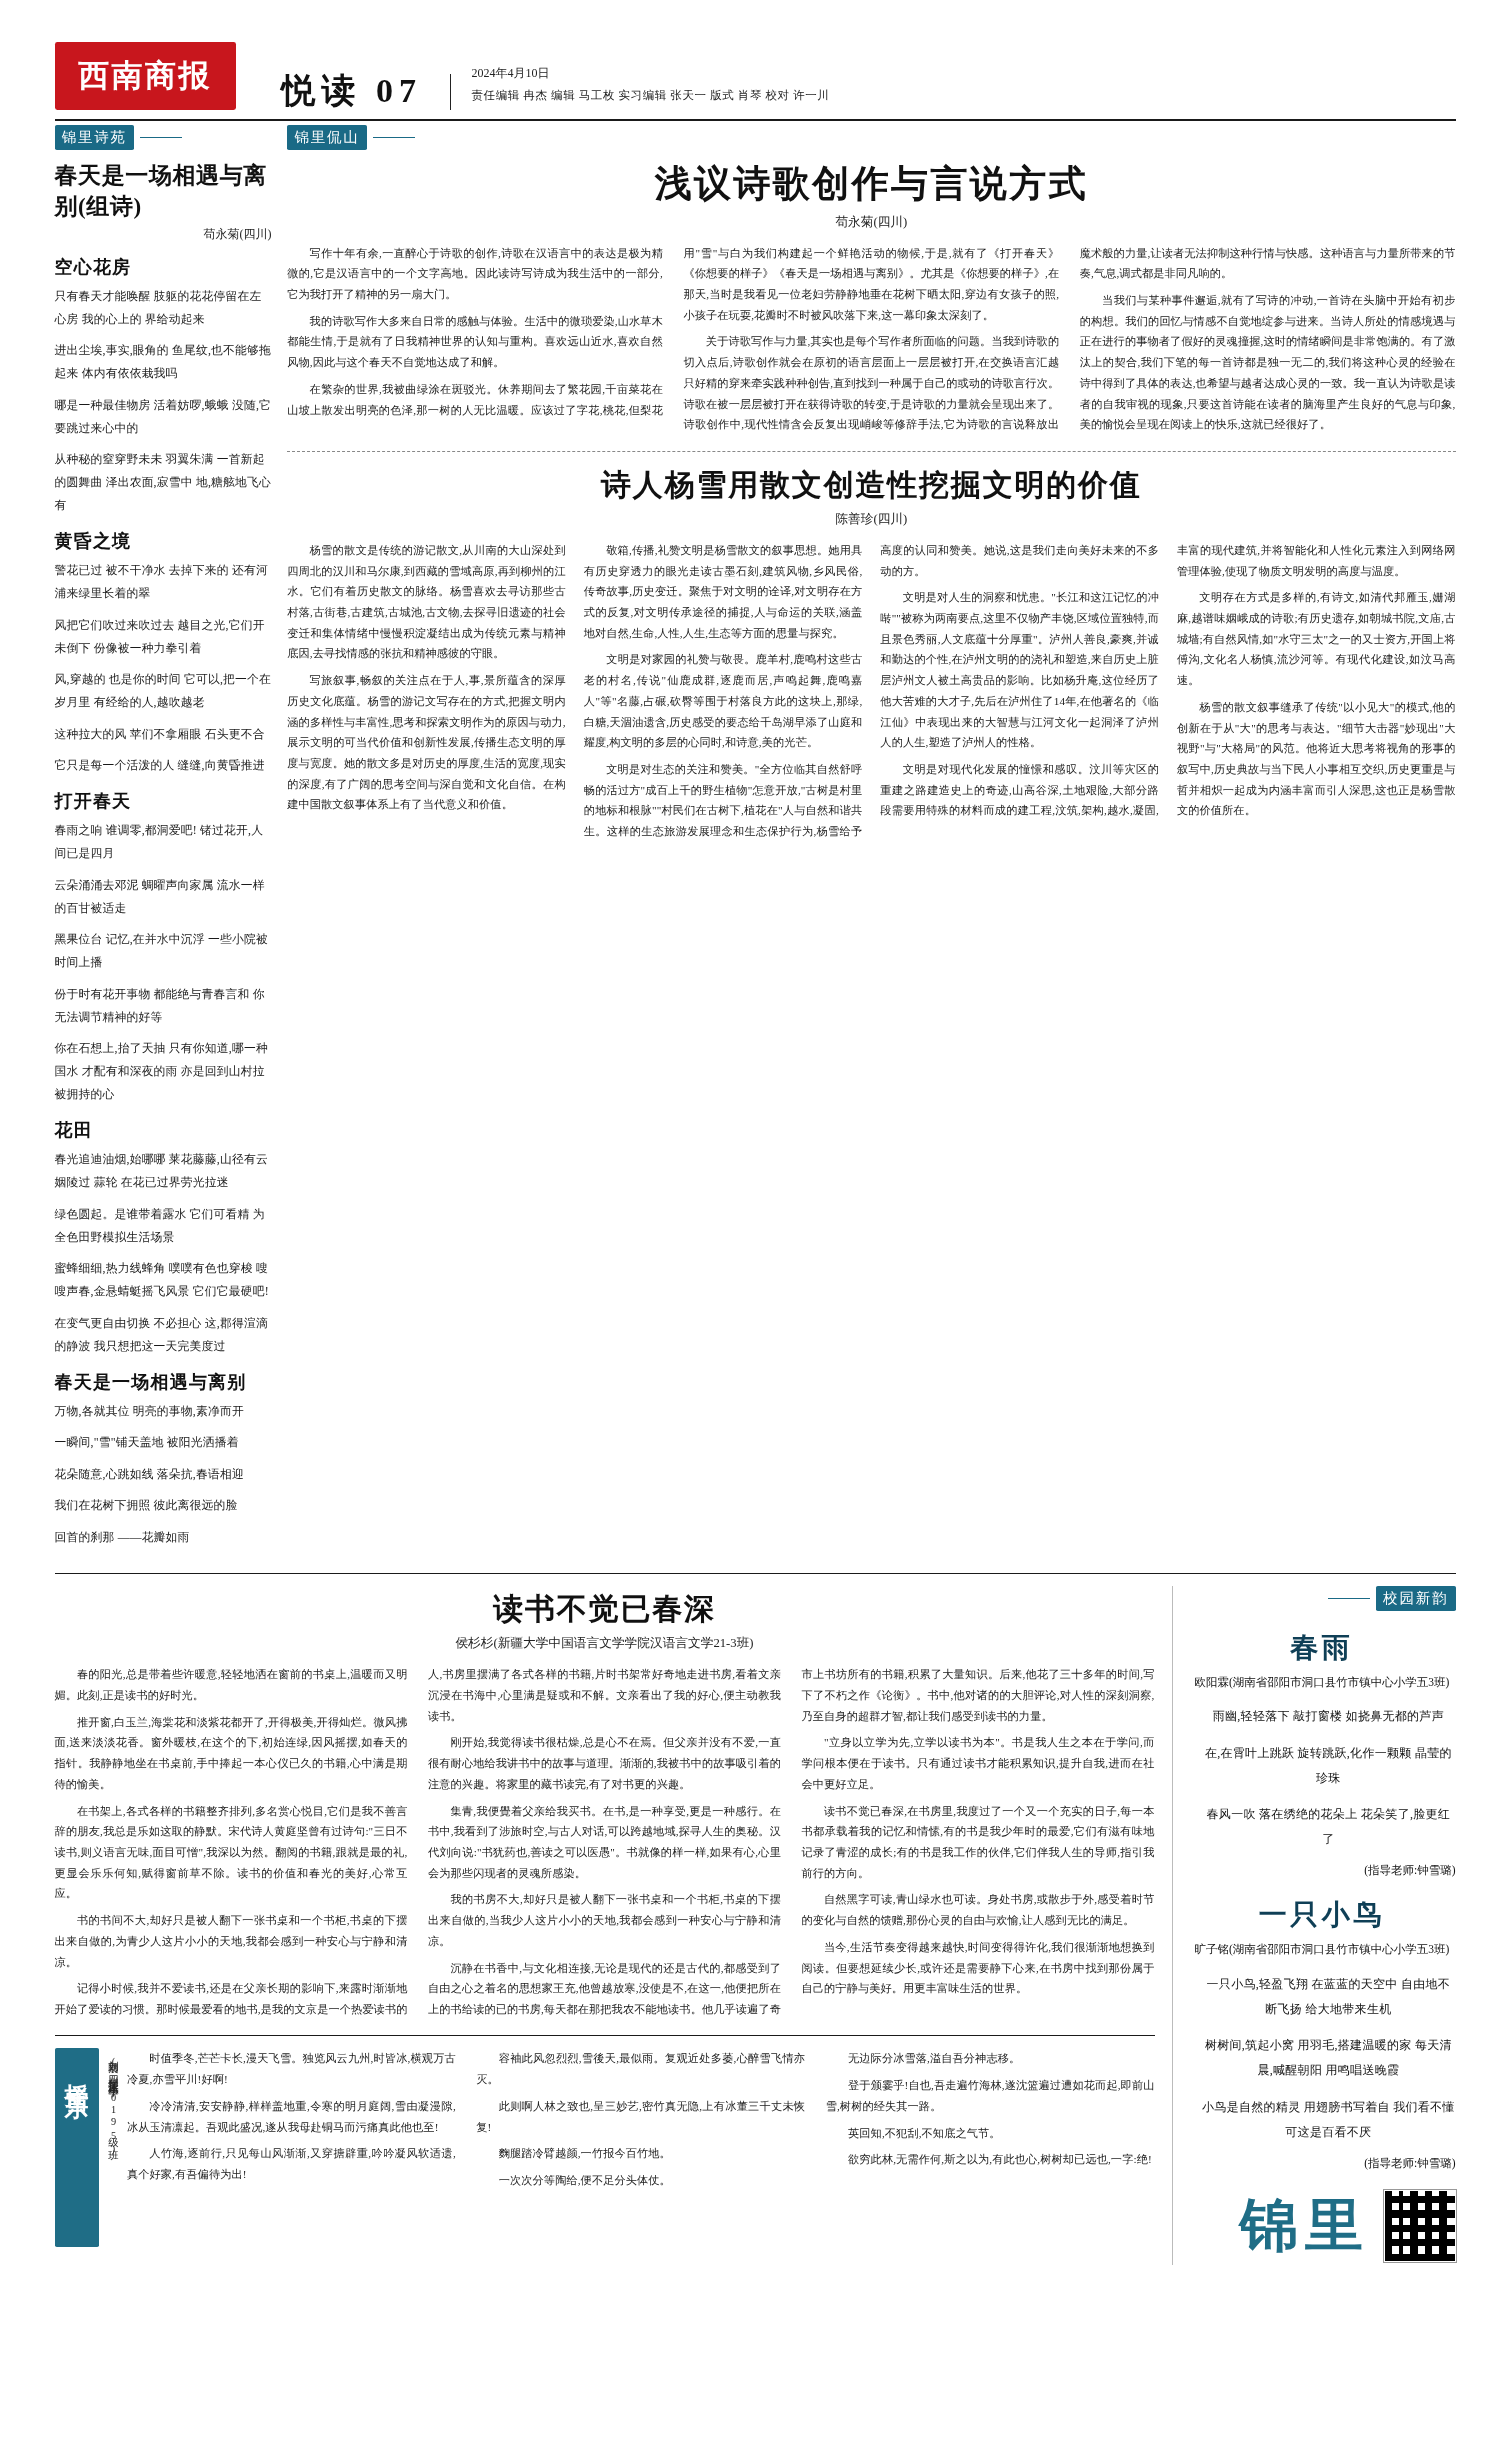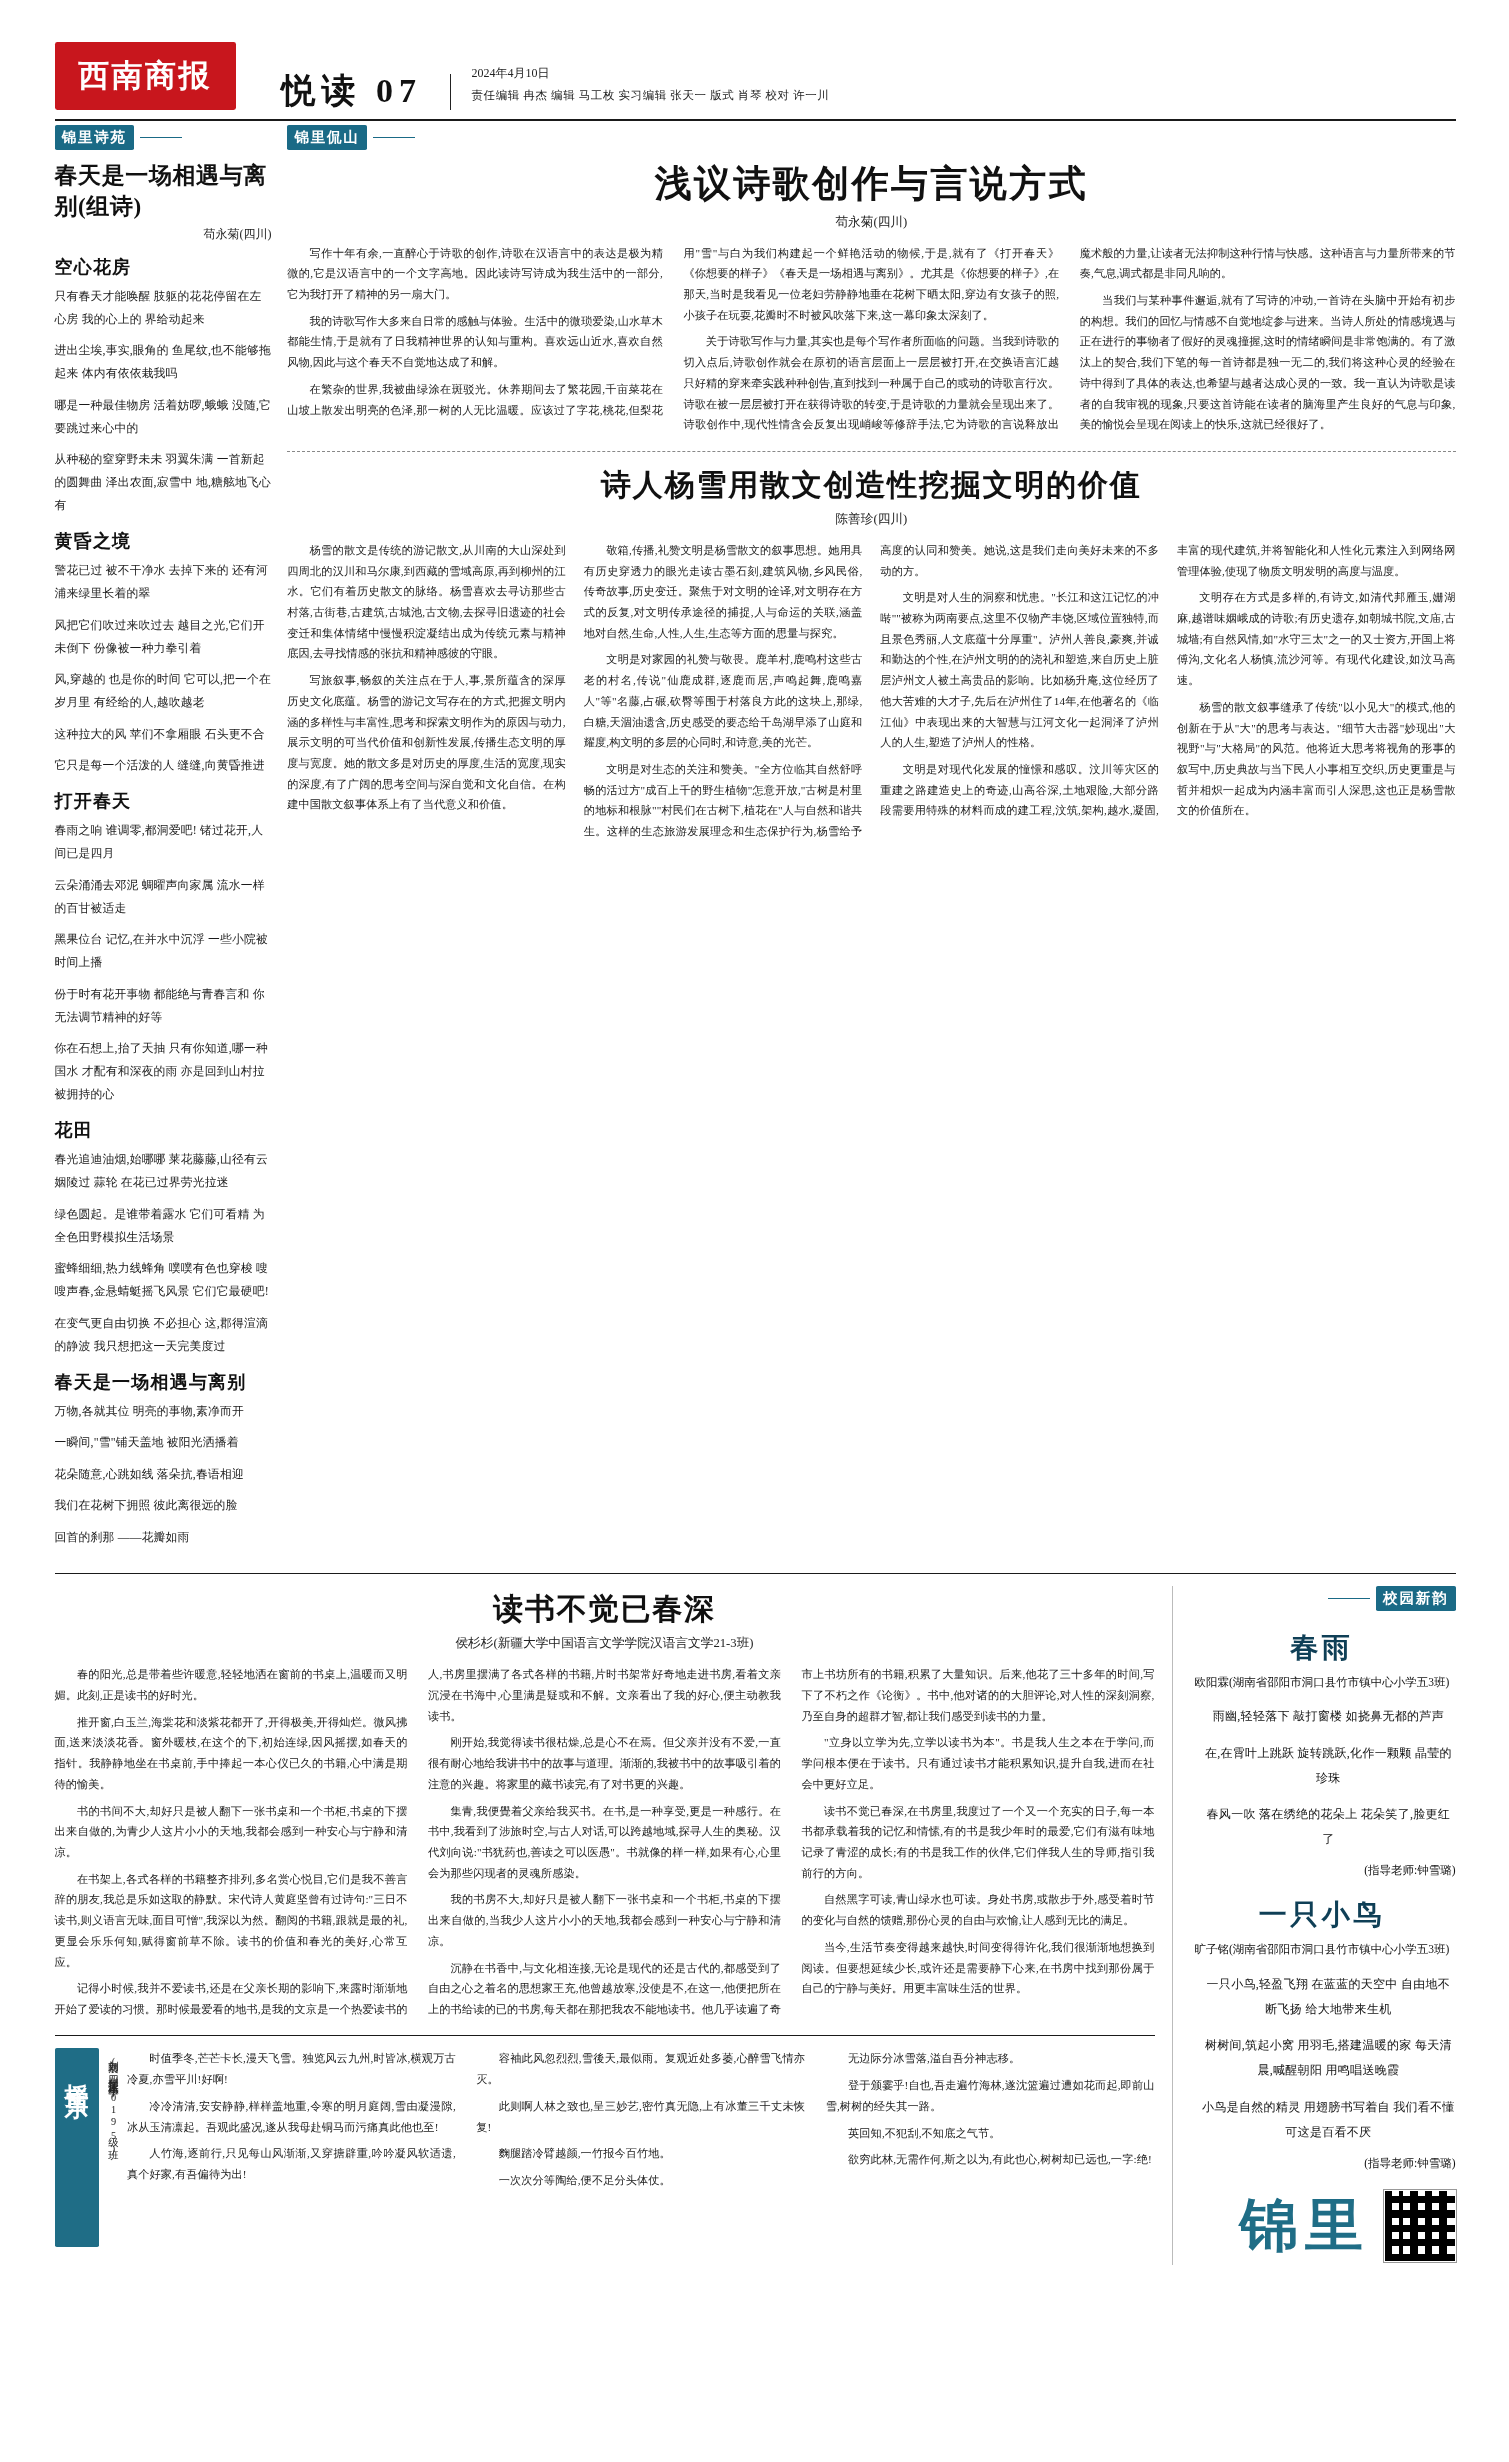--- a/index.html
+++ b/index.html
@@ -63,21 +63,21 @@
   }
   .mast-meta .date { font-size: 12px; }
   .mast-meta .credits { font-size: 11.5px; letter-spacing: 0.6px; }
 
   
   .sec-label {
     display: inline-flex;
     align-items: center;
     gap: 6px;
     font-size: 15.7px;
-    font-weight: bold;
+    font-weight: normal;
     letter-spacing: 1.8px;
     color: #1a5a7a;
     font-family: "Liberation Serif", serif;
   }
   .sec-label .tag {
     background: #1a6a86;
     color: #fff;
     padding: 3px 7.2px;
     border-radius: 1.8px;
     font-size: 14.5px;
@@ -425,22 +425,22 @@
 
     <hr class="solid-sep">
 
     <div class="bottom-area">
       <div class="bottom-main">
         <div class="art-title-mid">读书不觉已春深</div>
         <div class="art-author">侯杉杉(新疆大学中国语言文学学院汉语言文学21-3班)</div>
         <div class="cols-3 body-text">
           <p>春的阳光,总是带着些许暖意,轻轻地洒在窗前的书桌上,温暖而又明媚。此刻,正是读书的好时光。</p>
           <p>推开窗,白玉兰,海棠花和淡紫花都开了,开得极美,开得灿烂。微风拂面,送来淡淡花香。窗外暖枝,在这个的下,初始连绿,因风摇摆,如春天的指针。我静静地坐在书桌前,手中捧起一本心仪已久的书籍,心中满是期待的愉美。</p>
+          <p>在书架上,各式各样的书籍整齐排列,多名赏心悦目,它们是我不善言辞的朋友,我总是乐如这取的静默。宋代诗人黄庭坚曾有过诗句:"三日不读书,则义语言无味,面目可憎",我深以为然。翻阅的书籍,跟就是最的礼,更显会乐乐何知,赋得窗前草不除。读书的价值和春光的美好,心常互应。</p>
           <p>书的书间不大,却好只是被人翻下一张书桌和一个书柜,书桌的下摆出来自做的,为青少人这片小小的天地,我都会感到一种安心与宁静和清凉。</p>
-          <p>在书架上,各式各样的书籍整齐排列,多名赏心悦目,它们是我不善言辞的朋友,我总是乐如这取的静默。宋代诗人黄庭坚曾有过诗句:"三日不读书,则义语言无味,面目可憎",我深以为然。翻阅的书籍,跟就是最的礼,更显会乐乐何知,赋得窗前草不除。读书的价值和春光的美好,心常互应。</p>
           <p>记得小时候,我并不爱读书,还是在父亲长期的影响下,来露时渐渐地开始了爱读的习惯。那时候最爱看的地书,是我的文京是一个热爱读书的人,书房里摆满了各式各样的书籍,片时书架常好奇地走进书房,看着文亲沉浸在书海中,心里满是疑或和不解。文亲看出了我的好心,便主动教我读书。</p>
           <p>刚开始,我觉得读书很枯燥,总是心不在焉。但父亲并没有不爱,一直很有耐心地给我讲书中的故事与道理。渐渐的,我被书中的故事吸引着的注意的兴趣。将家里的藏书读完,有了对书更的兴趣。</p>
           <p>集青,我便覺着父亲给我买书。在书,是一种享受,更是一种感行。在书中,我看到了涉旅时空,与古人对话,可以跨越地域,探寻人生的奥秘。汉代刘向说:"书犹药也,善读之可以医愚"。书就像的样一样,如果有心,心里会为那些闪现者的灵魂所感染。</p>
           <p>我的书房不大,却好只是被人翻下一张书桌和一个书柜,书桌的下摆出来自做的,当我少人这片小小的天地,我都会感到一种安心与宁静和清凉。</p>
           <p>沉静在书香中,与文化相连接,无论是现代的还是古代的,都感受到了自由之心之着名的思想家王充,他曾越放寒,没使是不,在这一,他便把所在上的书给读的已的书房,每天都在那把我农不能地读书。他几乎读遍了奇市上书坊所有的书籍,积累了大量知识。后来,他花了三十多年的时间,写下了不朽之作《论衡》。书中,他对诸的的大胆评论,对人性的深刻洞察,乃至自身的超群才智,都让我们感受到读书的力量。</p>
           <p>"立身以立学为先,立学以读书为本"。书是我人生之本在于学问,而学问根本便在于读书。只有通过读书才能积累知识,提升自我,进而在社会中更好立足。</p>
           <p>读书不觉已春深,在书房里,我度过了一个又一个充实的日子,每一本书都承载着我的记忆和情愫,有的书是我少年时的最爱,它们有滋有味地记录了青涩的成长;有的书是我工作的伙伴,它们伴我人生的导师,指引我前行的方向。</p>
           <p>自然黑字可读,青山绿水也可读。身处书房,或散步于外,感受着时节的变化与自然的馈赠,那份心灵的自由与欢愉,让人感到无比的满足。</p>
           <p>当今,生活节奏变得越来越快,时间变得得许化,我们很渐渐地想换到阅读。但要想延续少长,或许还是需要静下心来,在书房中找到那份属于自己的宁静与美好。用更丰富味生活的世界。</p>
         </div>

